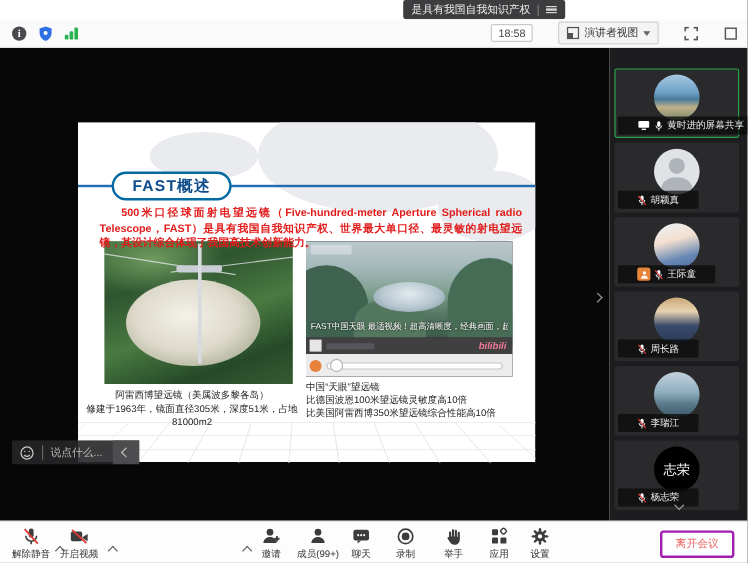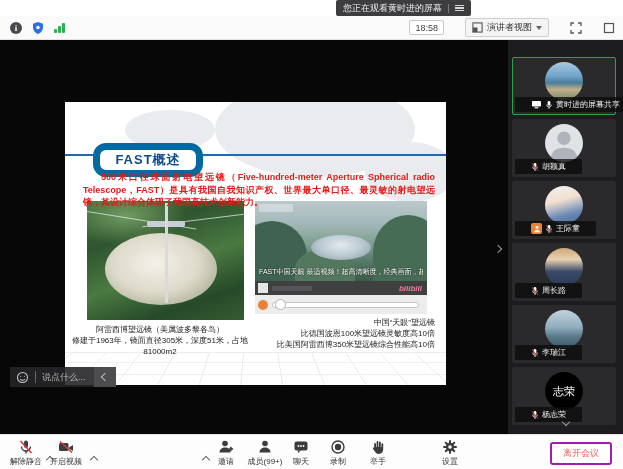--- a/index.html
+++ b/index.html
@@ -34,21 +34,21 @@
 
   
   .share-area{position:absolute;top:40px;left:0;width:508px;height:394px;background:#070707;}
 
   .slide{position:absolute;left:65px;top:62px;width:381px;height:283px;background:#fff;overflow:hidden;}
   .map-blob{position:absolute;border-radius:50%;background:#e9ebee;}
   .mb1{left:150px;top:-20px;width:200px;height:95px;}
   .mb2{left:60px;top:8px;width:90px;height:40px;}
   .mb3{left:300px;top:40px;width:90px;height:60px;}
   .title-line{position:absolute;left:0;top:52px;width:100%;height:2px;background:#1e6bb0;}
-  .title-pill{position:absolute;left:28px;top:41px;width:96px;height:20px;background:#fff;border:7px solid #0369a1;
+  .title-pill{position:absolute;left:28px;top:41px;width:96px;height:20px;background:#fff;border:2px solid #0369a1;
               border-radius:13px;display:flex;align-items:center;justify-content:center;font-size:13px;
               font-weight:bold;color:#0f4c8c;letter-spacing:1px;z-index:2;}
   .slide-body{position:absolute;left:18px;top:69px;width:352px;margin:0;font-size:9px;font-weight:bold;
               color:#e21b1b;line-height:1.4;text-indent:2em;text-align:justify;z-index:2;}
 
   
   .img-left{position:absolute;left:22px;top:99px;width:157px;height:119px;overflow:hidden;
             background:linear-gradient(160deg,#44703c 0%,#2f5530 28%,#4a7a42 55%,#264a28 80%,#365c32 100%);}
   .il-light{position:absolute;left:-20px;top:-15px;width:120px;height:60px;border-radius:50%;
             background:radial-gradient(#6f9a5f,transparent 70%);}
@@ -75,21 +75,21 @@
   .vid-banner{position:absolute;top:80px;left:0;width:100%;height:14px;background:#404040;display:flex;align-items:center;}
   .qr{width:10px;height:10px;background:#e6e6e6;margin-left:3px;}
   .banner-txt{width:40px;height:5px;background:#55555c;border-radius:1px;margin-left:4px;}
   .bili{margin-left:auto;margin-right:5px;color:#f07a9a;font-size:8px;font-weight:bold;font-style:italic;}
   .vid-progress{position:absolute;top:94px;left:0;width:100%;height:19px;background:#ececec;}
   .vp-icon{position:absolute;left:3px;top:5px;width:10px;height:10px;border-radius:50%;background:#e8823a;}
   .vp-track{position:absolute;left:17px;right:8px;top:7px;height:4px;background:#fff;border:1px solid #c6c6c6;border-radius:3px;}
   .vp-knob{position:absolute;left:20px;top:4px;width:9px;height:9px;border-radius:50%;background:#fff;border:1px solid #b5b5b5;}
 
   .cap-left{position:absolute;left:2px;top:222px;width:186px;text-align:center;font-size:8px;color:#222;line-height:1.4;z-index:2;}
-  .cap-right{position:absolute;left:190px;top:216px;width:180px;text-align:right;font-size:8px;color:#222;line-height:1.35;z-index:2;}
+  .cap-right{position:absolute;left:190px;top:216px;width:180px;text-align:left;font-size:8px;color:#222;line-height:1.35;z-index:2;}
 
   .floor{position:absolute;left:-60px;top:250px;width:500px;height:70px;opacity:.5;
          background-image:linear-gradient(#d9d9d9 1px,transparent 1px),linear-gradient(90deg,#d9d9d9 1px,transparent 1px);
          background-size:34px 13px;transform:perspective(130px) rotateX(42deg);transform-origin:50% 0;}
 
   
   .chat-bar{position:absolute;left:10px;top:327px;height:20px;display:flex;align-items:center;
             background:rgba(38,38,40,.9);padding-left:6px;z-index:5;}
   .chat-sep{width:1px;height:12px;background:#666;margin:0 6px;}
   .chat-ph{font-size:9px;color:#b9b9b9;padding-right:8px;cursor:text;}
@@ -129,21 +129,21 @@
   .leave-btn{position:absolute;right:11px;top:7px;border:2px solid #a21caf;color:#e85d5d;background:#fff;
              font-size:9px;padding:3px 11px;border-radius:3px;cursor:pointer;font-family:inherit;}
 </style>
 </head>
 <body>
 
 <div class="app">
 
   <div class="notif-strip">
     <div class="notif-pill">
-      <span>您正在观看黄时进的屏幕</span>
+      <span>是具有我国自我知识产权</span>
       <span class="notif-sep"></span>
       <span class="menu-lines">
           <i></i>
           <i></i>
           <i></i>
         </span>
     </div>
   </div>
 
   <div class="top-toolbar">
@@ -425,20 +425,29 @@
       <span class="bt-label">录制</span>
     </div>
 
     <div class="bt-item" style="left:354px">
       <svg width="16" height="16" viewBox="0 0 16 16" fill="#3c3c3c">
           <path d="M4.2 8.8V4.8c0-.5.4-.9.9-.9s.9.4.9.9V8h.6V2.9c0-.5.4-.9.9-.9s.9.4.9.9V8h.6V3.4c0-.5.4-.9.9-.9s.9.4.9.9v4.9h.6V5.1c0-.5.4-.9.9-.9s.9.4.9.9v5.4c0 2.5-1.8 4.4-4.3 4.4-2.3 0-3.5-1.1-4.5-3.1L3.1 9.9c-.3-.5-.1-1.1.4-1.3.4-.2.9 0 1.1.3z"></path>
         </svg>
       <span class="bt-label">举手</span>
     </div>
 
+    <div class="bt-item" style="left:392px">
+      <svg width="16" height="16" viewBox="0 0 16 16" fill="#3c3c3c">
+          <rect x="2" y="2" width="5" height="5" rx="1"></rect>
+          <rect x="2" y="9" width="5" height="5" rx="1"></rect>
+          <rect x="9" y="9" width="5" height="5" rx="1"></rect>
+          <rect x="9.6" y="1.6" width="4" height="4" rx="1" transform="rotate(45 11.6 3.6)" fill="none" stroke="#3c3c3c" stroke-width="1.2"></rect>
+        </svg>
+      <span class="bt-label">应用</span>
+    </div>
 
     <div class="bt-item" style="left:426px">
       <svg width="16" height="16" viewBox="0 0 16 16" fill="#3c3c3c">
           <rect x="7" y="1" width="2" height="14" rx="1"></rect>
           <rect x="7" y="1" width="2" height="14" rx="1" transform="rotate(45 8 8)"></rect>
           <rect x="7" y="1" width="2" height="14" rx="1" transform="rotate(90 8 8)"></rect>
           <rect x="7" y="1" width="2" height="14" rx="1" transform="rotate(135 8 8)"></rect>
           <circle cx="8" cy="8" r="4.2"></circle>
           <circle cx="8" cy="8" r="1.8" fill="#fdfdfd"></circle>
         </svg>

